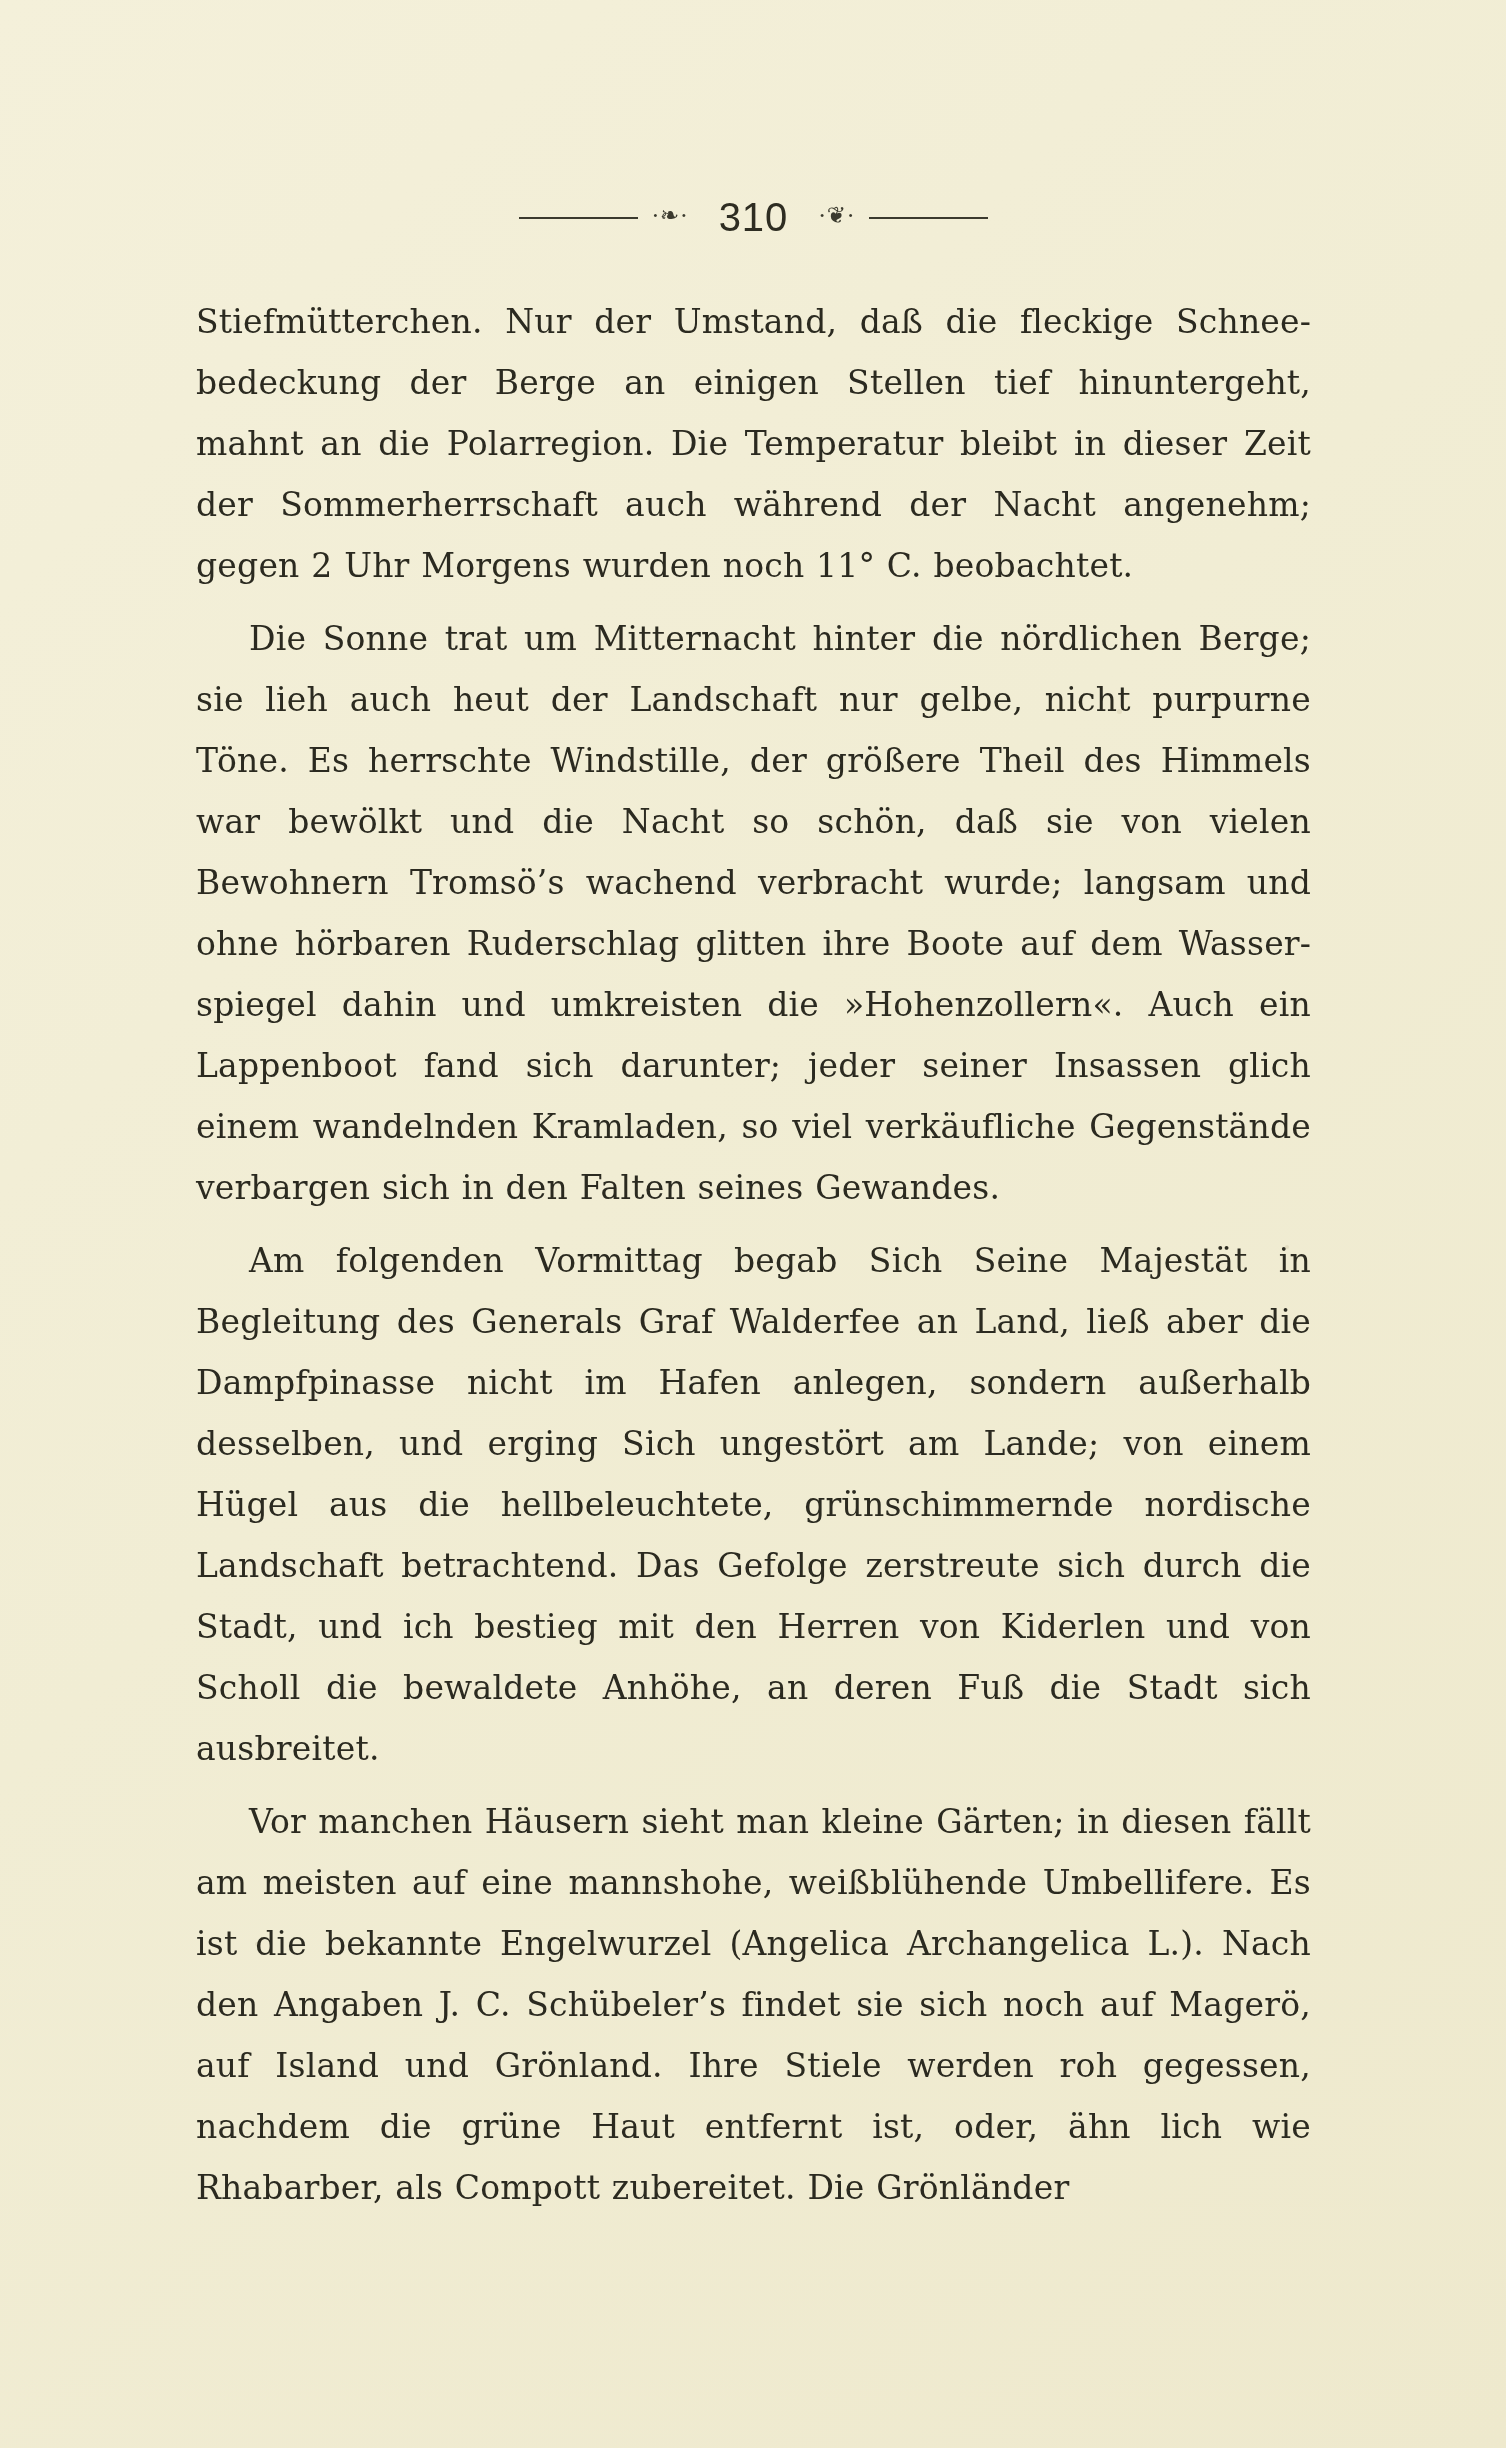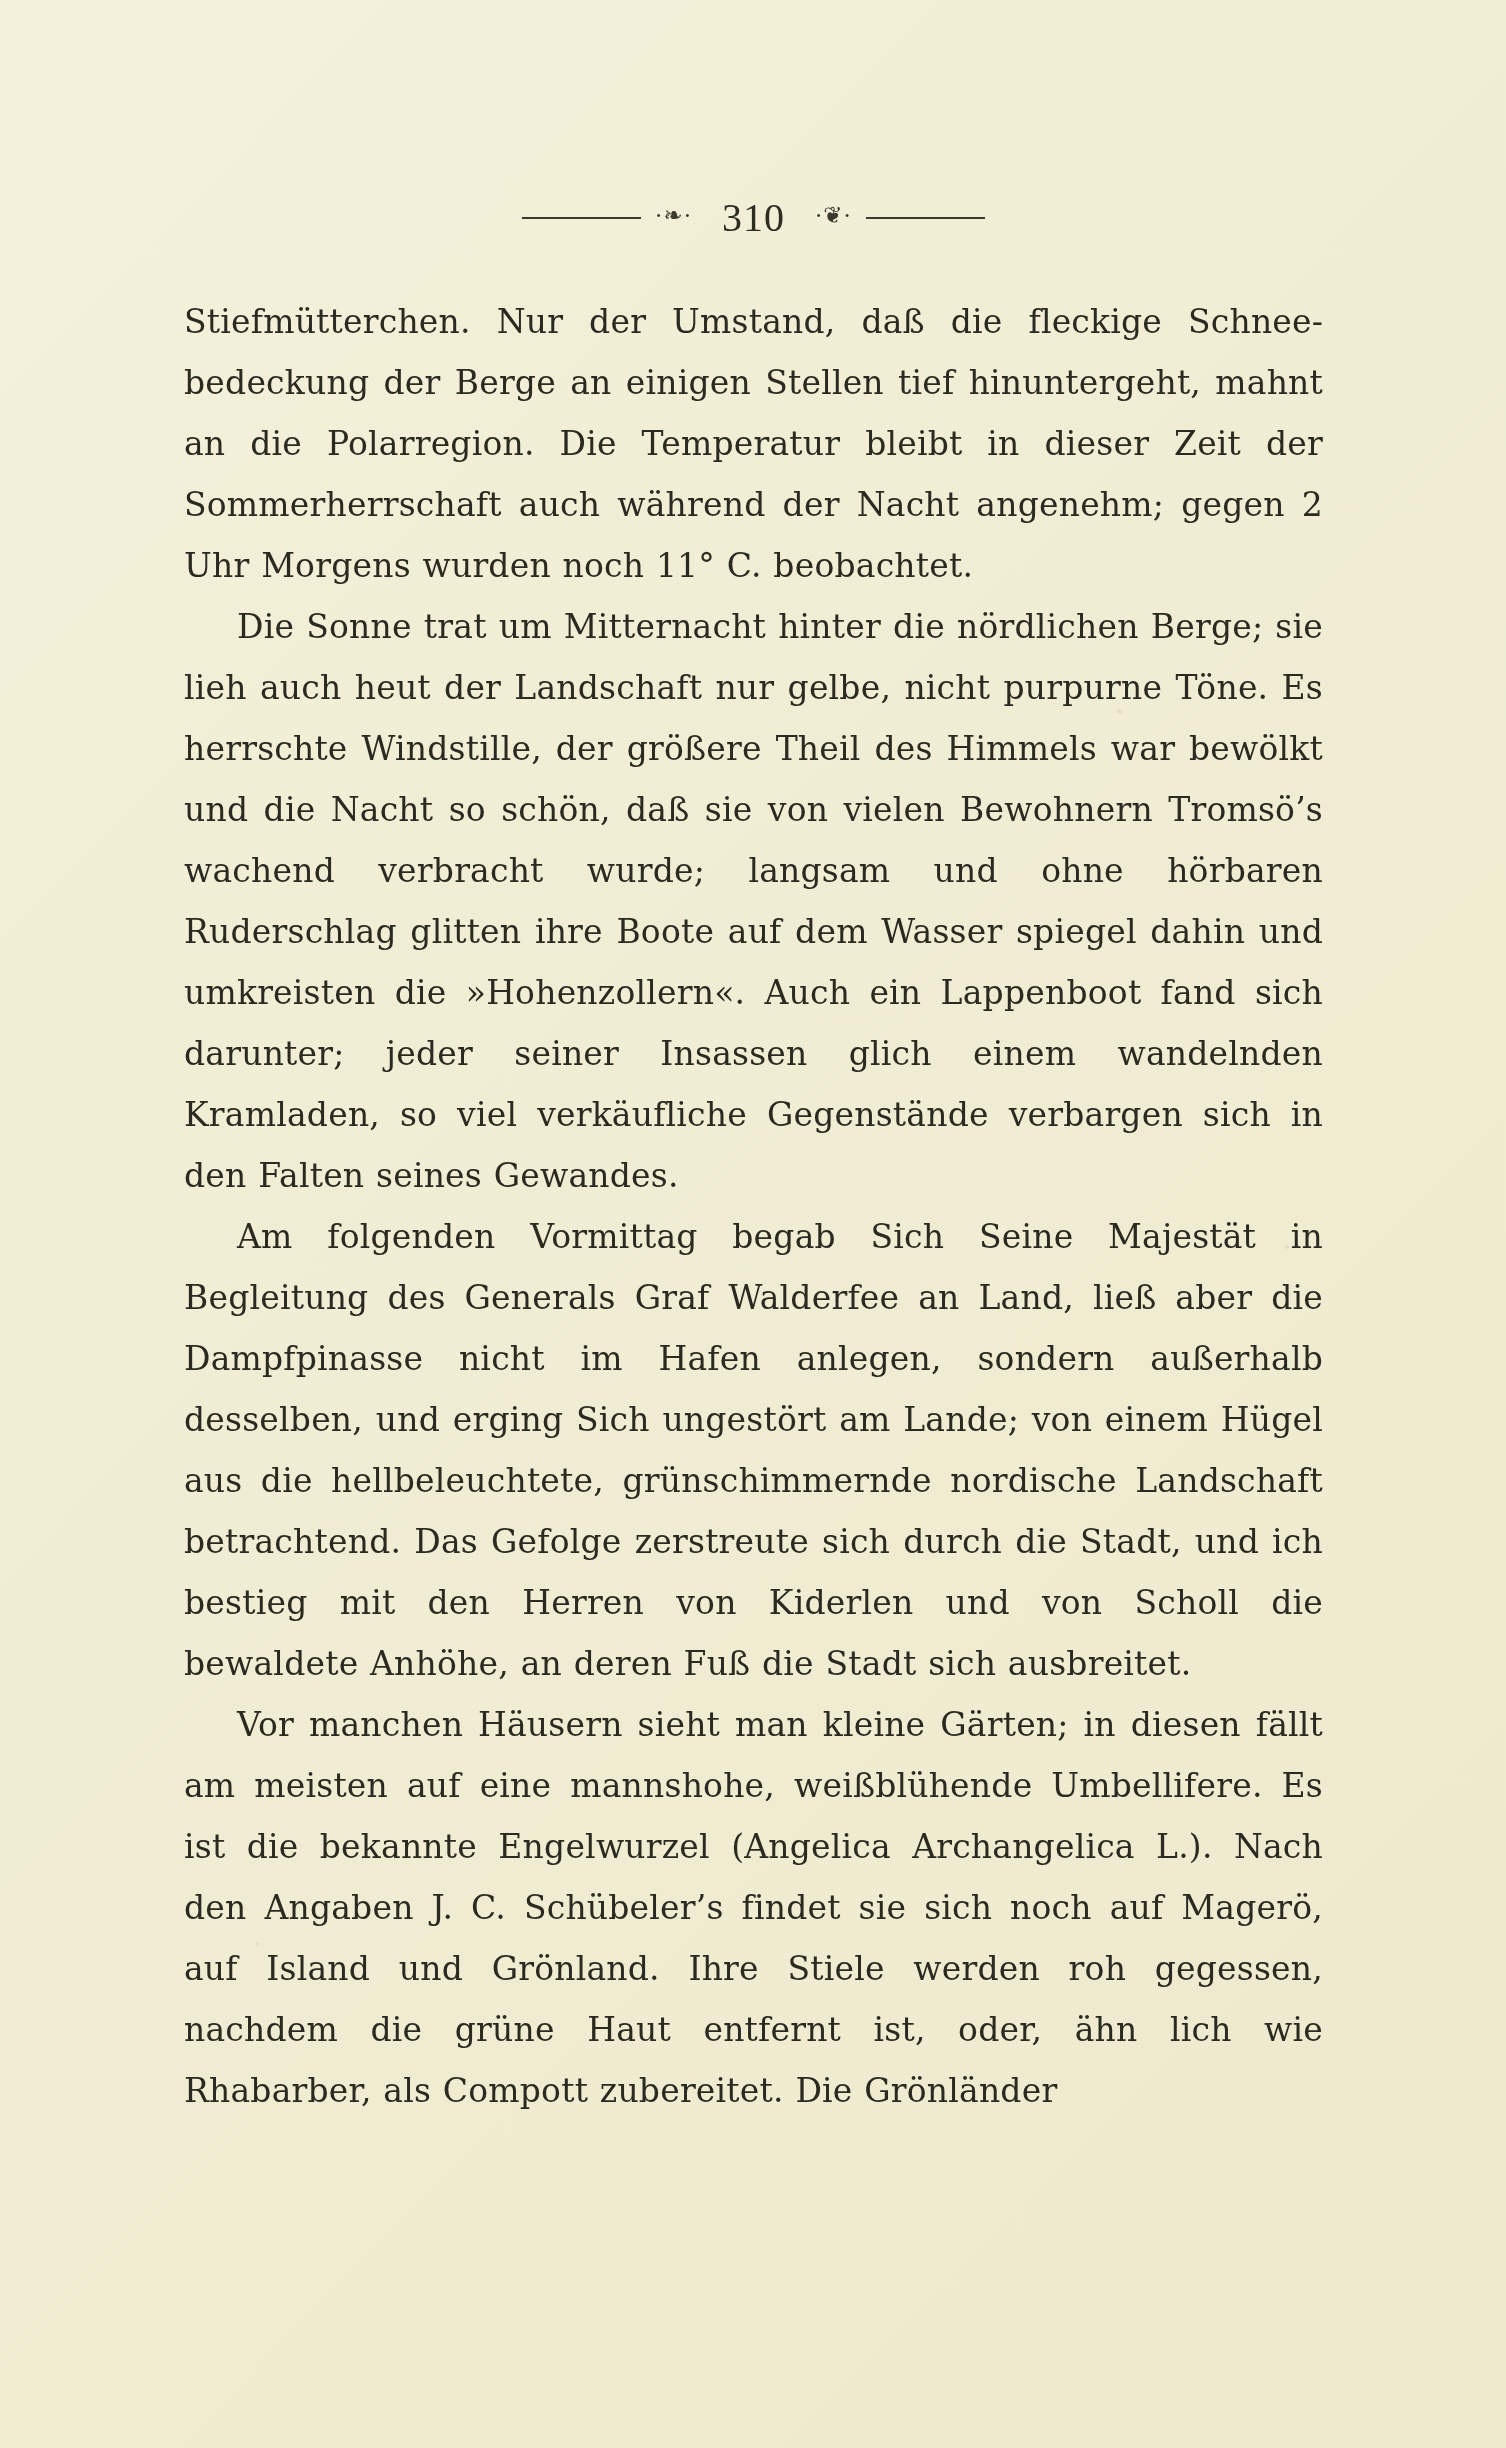--- a/index.html
+++ b/index.html
@@ -46,34 +46,34 @@
     color: #3b3a2e;
     letter-spacing: 1px;
     line-height: 1;
     transform: translateY(-2px);
   }
   .page-number {
     font-size: 40px;
     color: #2e2d22;
     letter-spacing: 1px;
     padding: 0 16px;
-    font-family: Liberation Serif, serif;
+    font-family: Liberation Sans, sans-serif;
   }
   
   .body-text {
     font-size: 33px;
     line-height: 61px;
     color: #2b2a20;
     text-align: justify;
     text-justify: inter-word;
     letter-spacing: 0.2px;
     word-spacing: 1px;
   }
   .body-text p {
-    margin: 0;
+    margin: 12px;
     text-indent: 0;
   }
   .body-text p.indent {
     text-indent: 53px;
   }
   .blackletter {
     font-family: "DejaVu Serif", serif;
     font-weight: 400;
   }
   

